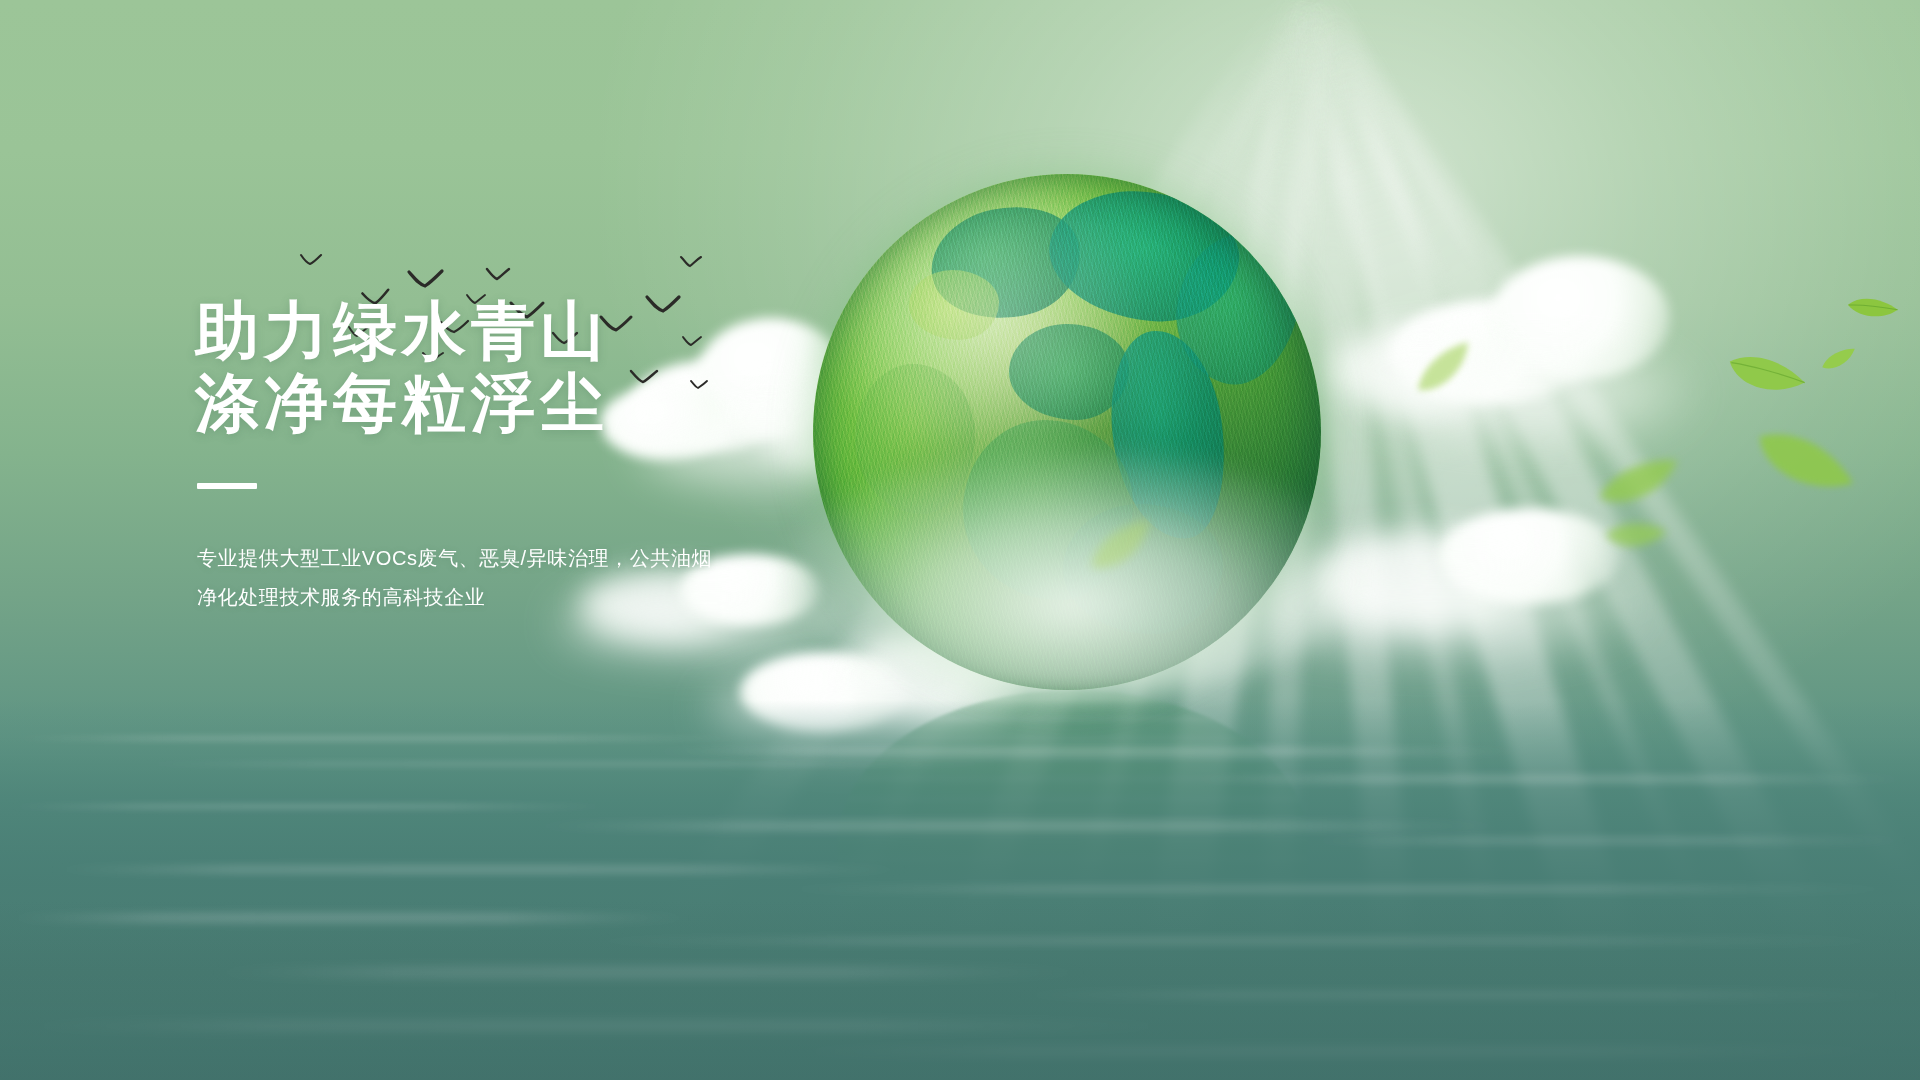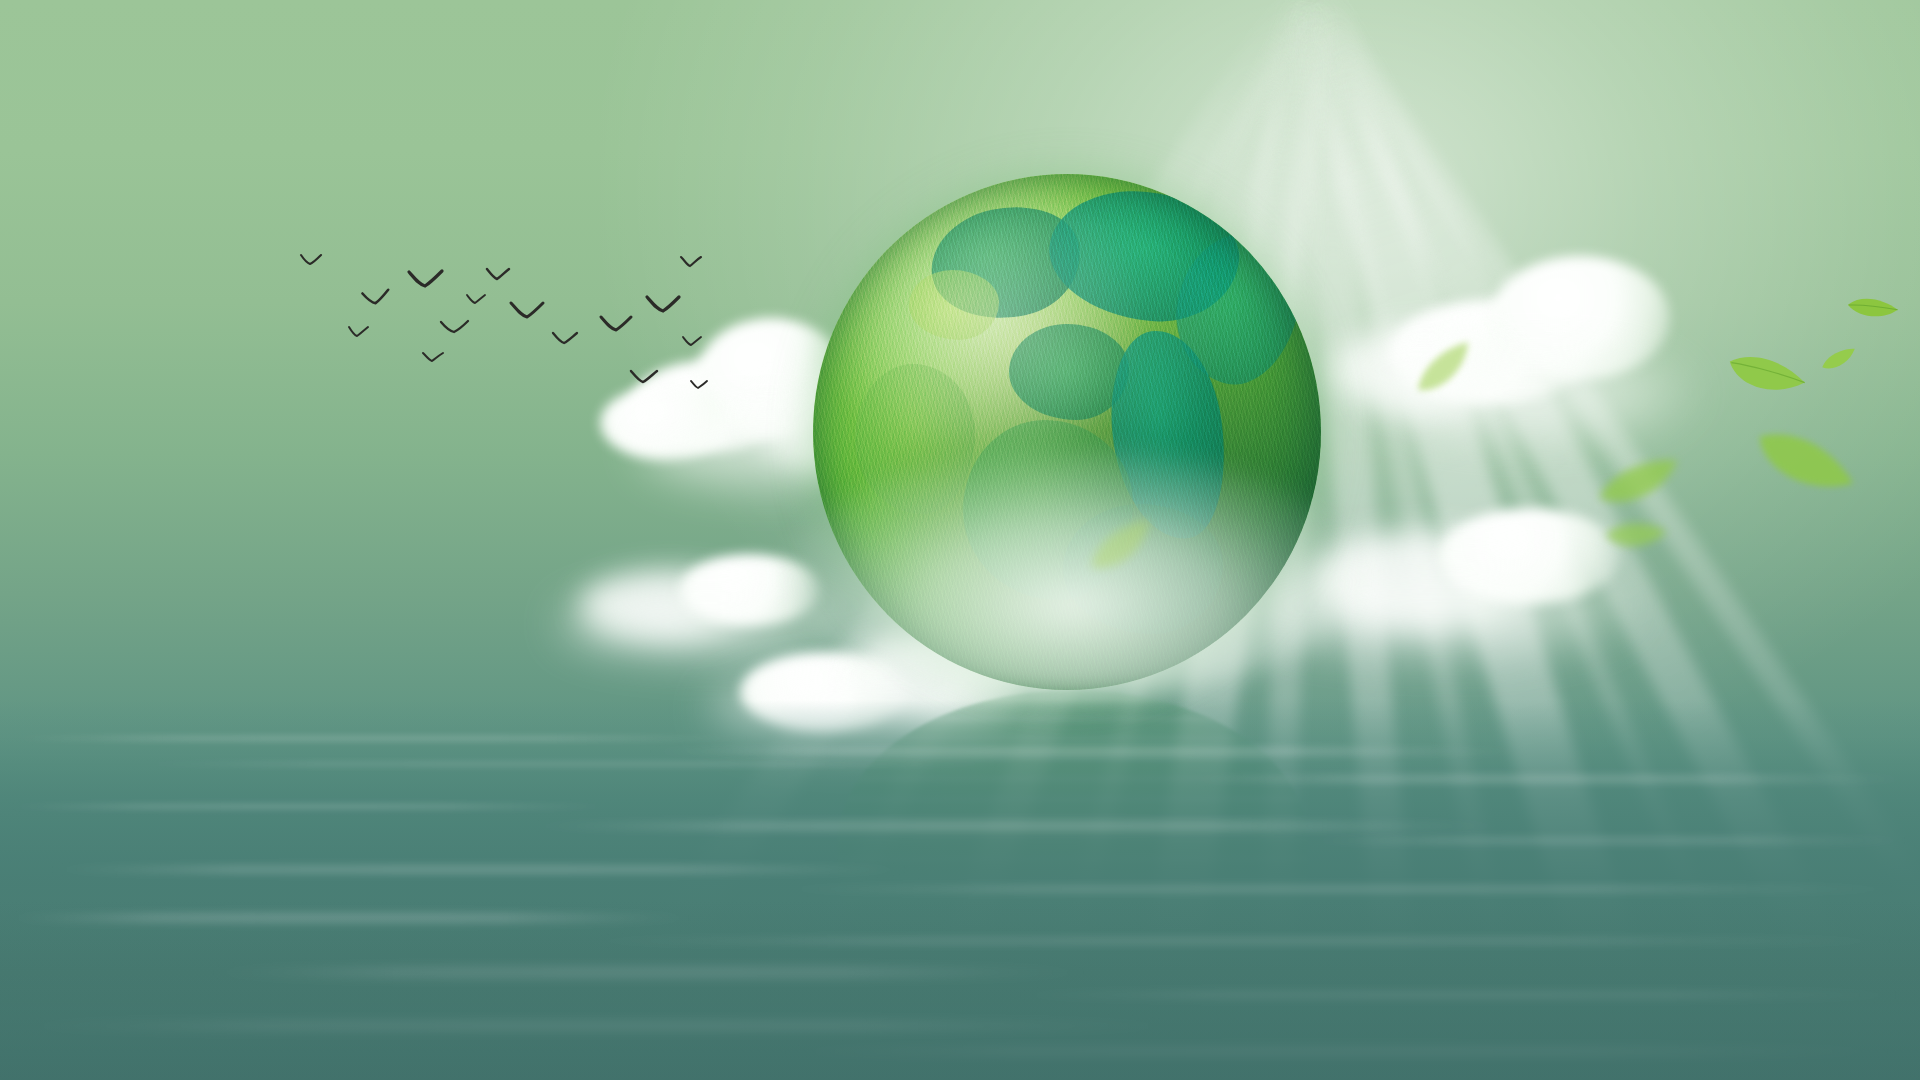--- a/index.html
+++ b/index.html
@@ -395,14 +395,22 @@
       <path d="M2 24 C16 4,44 -2,68 3 C52 30,18 36,2 24 Z" fill="#a6d35f"></path>
     </svg>
   </div>
 
   <div class="leaf" style="left:1085px;top:528px;transform:rotate(-20deg);filter:blur(5px);opacity:.45;">
     <svg width="74" height="40" viewBox="0 0 74 40">
       <path d="M2 27 C16 4,46 -2,72 3 C56 34,18 40,2 27 Z" fill="#b6d96a"></path>
     </svg>
   </div>
 
+  <div class="copy">
+    <h1 class="headline">
+      <span>助力绿水青山</span>
+      <span class="l2">涤净每粒浮尘</span>
+    </h1>
+    <div class="rule"></div>
+    <p class="sub">专业提供大型工业VOCs废气、恶臭/异味治理，公共油烟净化处理技术服务的高科技企业</p>
+  </div>
 
 </div>
 
 </body></html>

